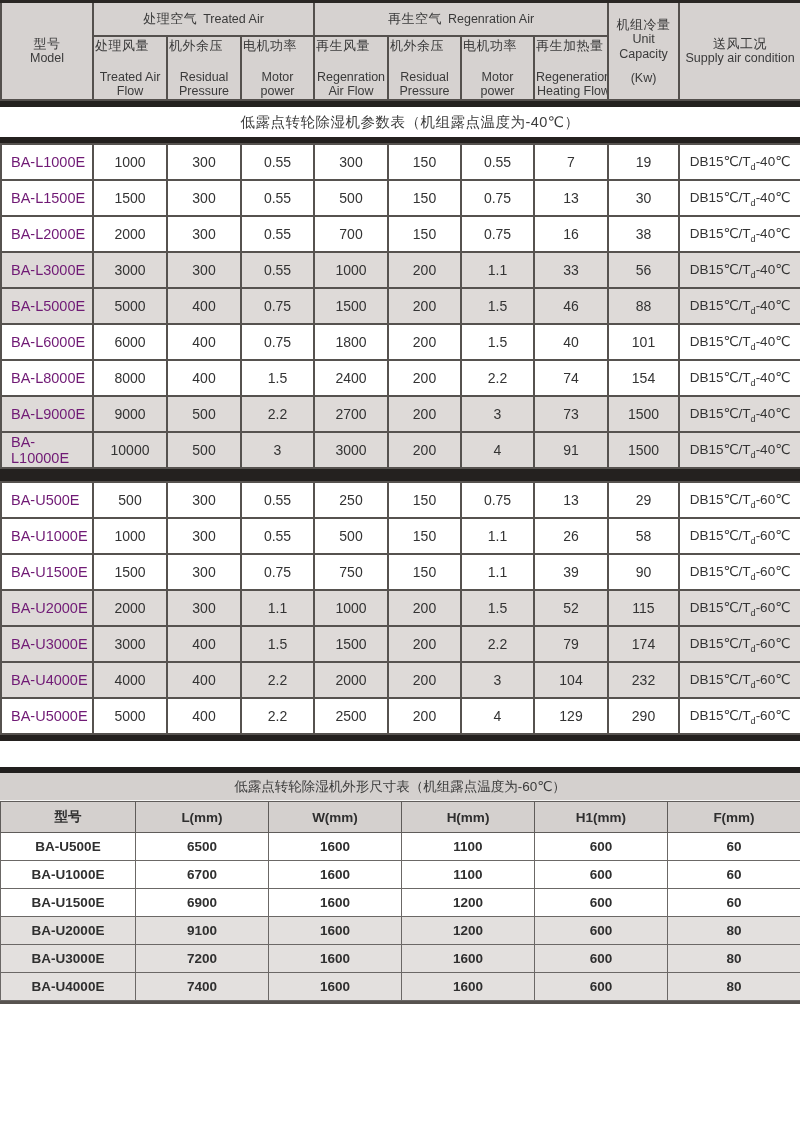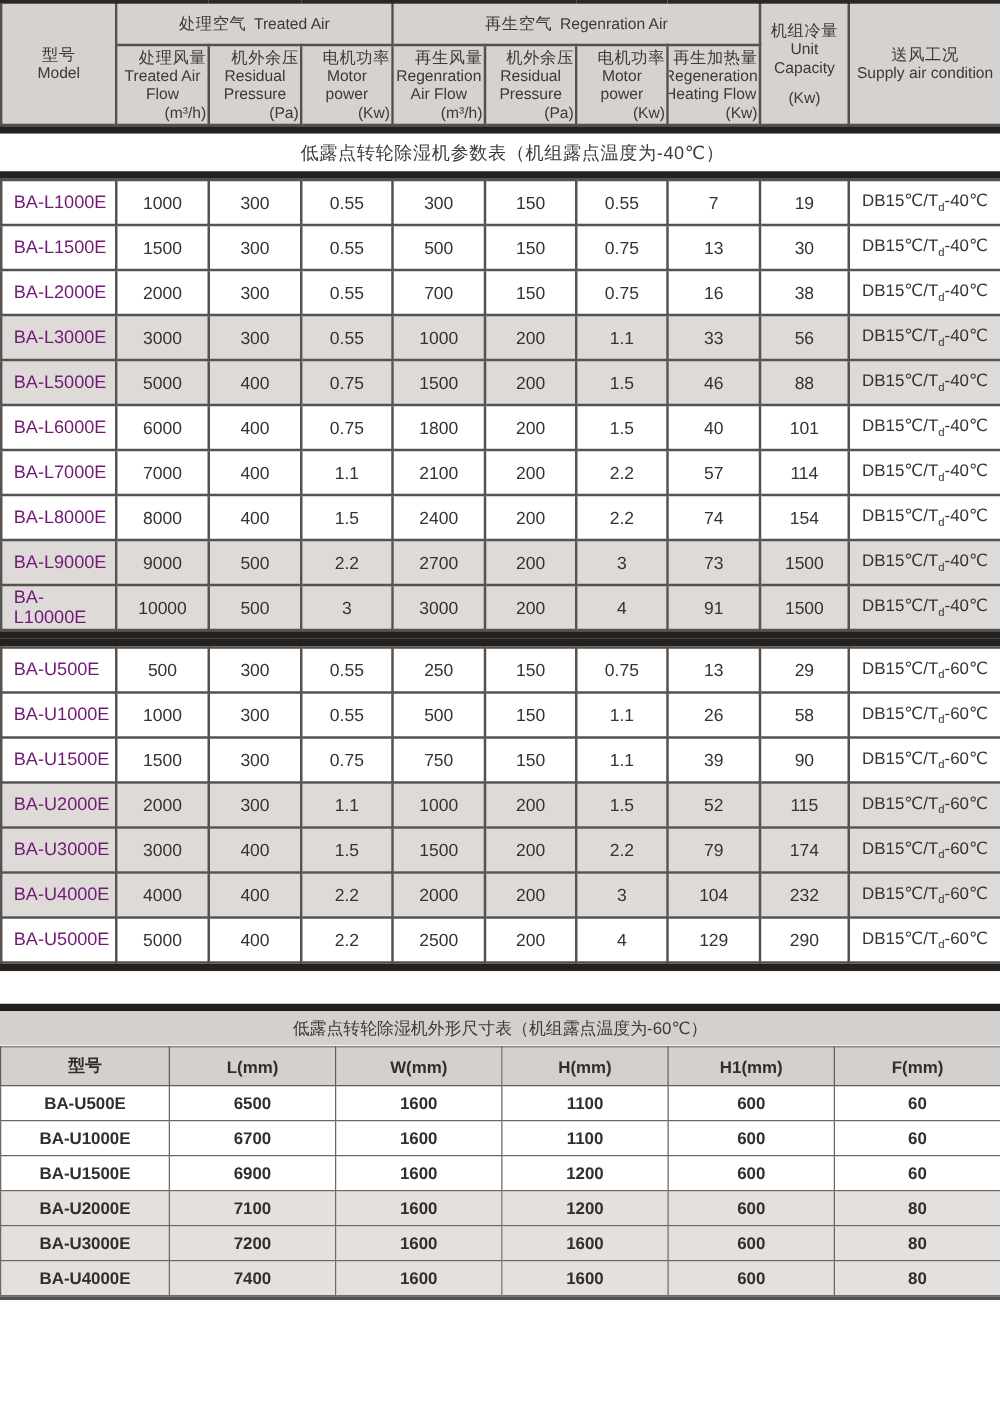--- a/index.html
+++ b/index.html
@@ -22,22 +22,22 @@
     border:2px solid #54504d;
     font-weight:normal;
     vertical-align:middle;
     padding:0;
   }
   .group-row th{height:32px;font-size:13.5px;margin-left:28px;}
   .sub-row th{height:62px;}
   .zh{font-size:13px;letter-spacing:.5px;}
   .en{font-size:12.5px;}
   .hd-stack{display:flex;flex-direction:column;align-items:center;justify-content:center;height:100%;line-height:1.18;padding:2px 0;}
-  .hd-sub{display:flex;flex-direction:column;align-items:flex-end;height:58px;line-height:1.15;padding:2px 1px;}
-  .hd-sub .en{flex:1;display:flex;align-items:center;text-align:center;}
+  .hd-sub{display:flex;flex-direction:column;align-items:flex-start;height:58px;line-height:1.15;padding:2px 1px;}
+  .hd-sub .en{flex:1;display:flex;align-items:center;text-align:center;margin-top:16px;}
   .hd-sub .unit{font-size:12.5px;padding-bottom:1px;}
   .cap-unit{margin-top:9px;font-size:12.5px;}
   .grp-zh{margin-right:6px;}
 
   
   .bar{height:6px;background:#24211f;}
   .section-title{
     height:30px;display:flex;align-items:center;justify-content:center;
     font-size:14.5px;color:#3c3c3c;letter-spacing:.5px;background:#fff;padding-left:20px;
   }
@@ -262,32 +262,20 @@
           <td>400</td>
           <td>0.75</td>
           <td>1800</td>
           <td>200</td>
           <td>1.5</td>
           <td>40</td>
           <td>101</td>
           <td class="supply"><span>DB15℃/T</span><sub>d</sub><span>-40℃</span></td>
         </tr>
         <tr>
-          <td class="model">BA-L7000E</td>
-          <td>7000</td>
-          <td>400</td>
-          <td>1.1</td>
-          <td>2100</td>
-          <td>200</td>
-          <td>2.2</td>
-          <td>57</td>
-          <td>114</td>
-          <td class="supply"><span>DB15℃/T</span><sub>d</sub><span>-40℃</span></td>
-        </tr>
-        <tr>
           <td class="model">BA-L8000E</td>
           <td>8000</td>
           <td>400</td>
           <td>1.5</td>
           <td>2400</td>
           <td>200</td>
           <td>2.2</td>
           <td>74</td>
           <td>154</td>
           <td class="supply"><span>DB15℃/T</span><sub>d</sub><span>-40℃</span></td>
@@ -468,21 +456,21 @@
           <tr>
             <td class="model">BA-U1500E</td>
             <td>6900</td>
             <td>1600</td>
             <td>1200</td>
             <td>600</td>
             <td>60</td>
           </tr>
           <tr class="shaded">
             <td class="model">BA-U2000E</td>
-            <td>7100</td>
+            <td>9100</td>
             <td>1600</td>
             <td>1200</td>
             <td>600</td>
             <td>80</td>
           </tr>
           <tr class="shaded">
             <td class="model">BA-U3000E</td>
             <td>7200</td>
             <td>1600</td>
             <td>1600</td>

